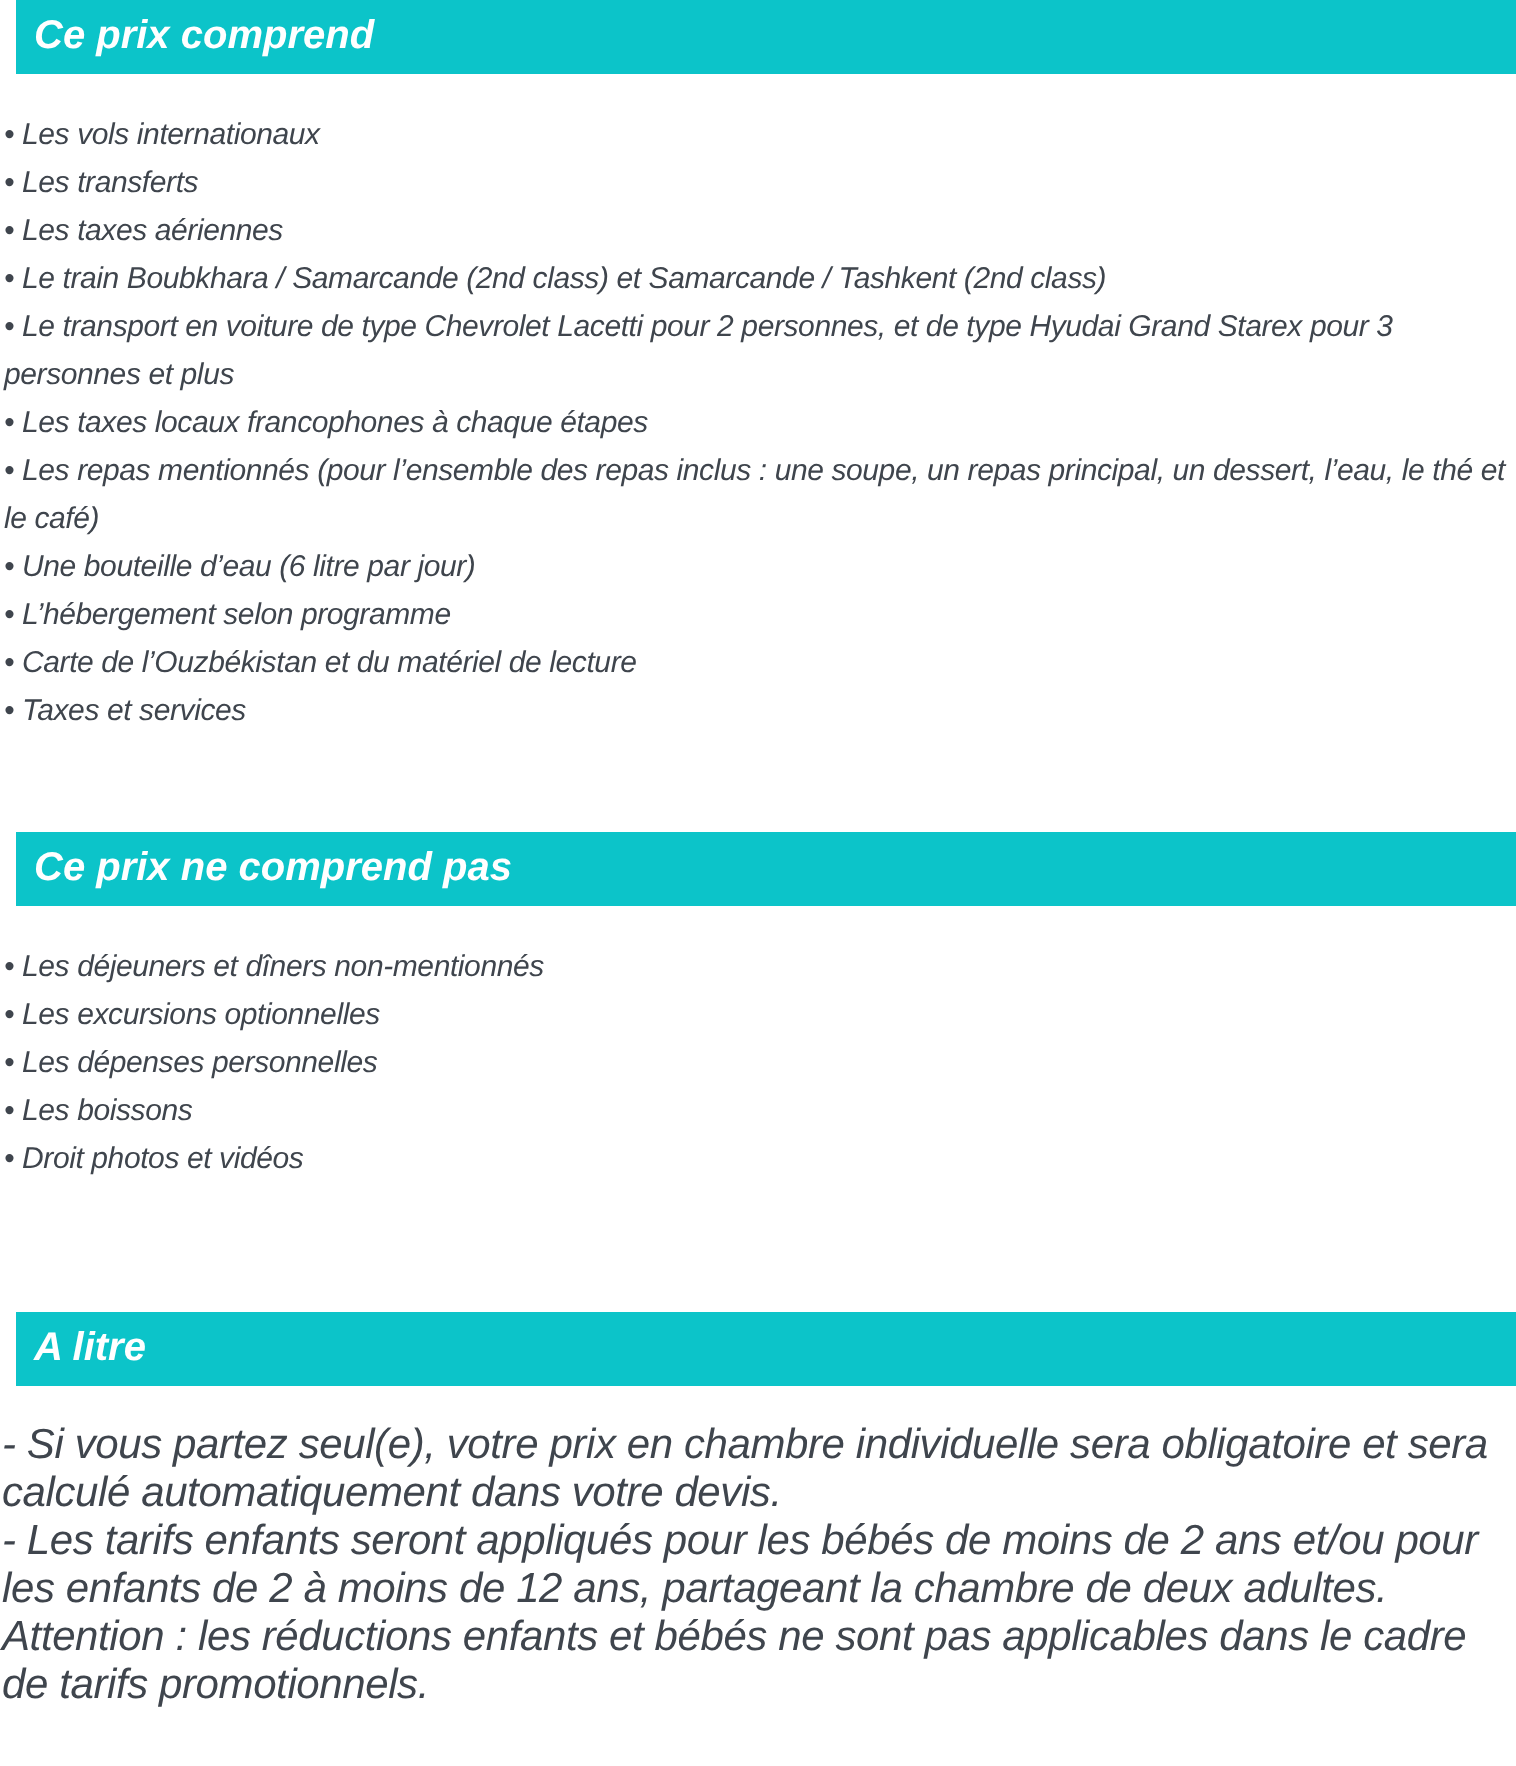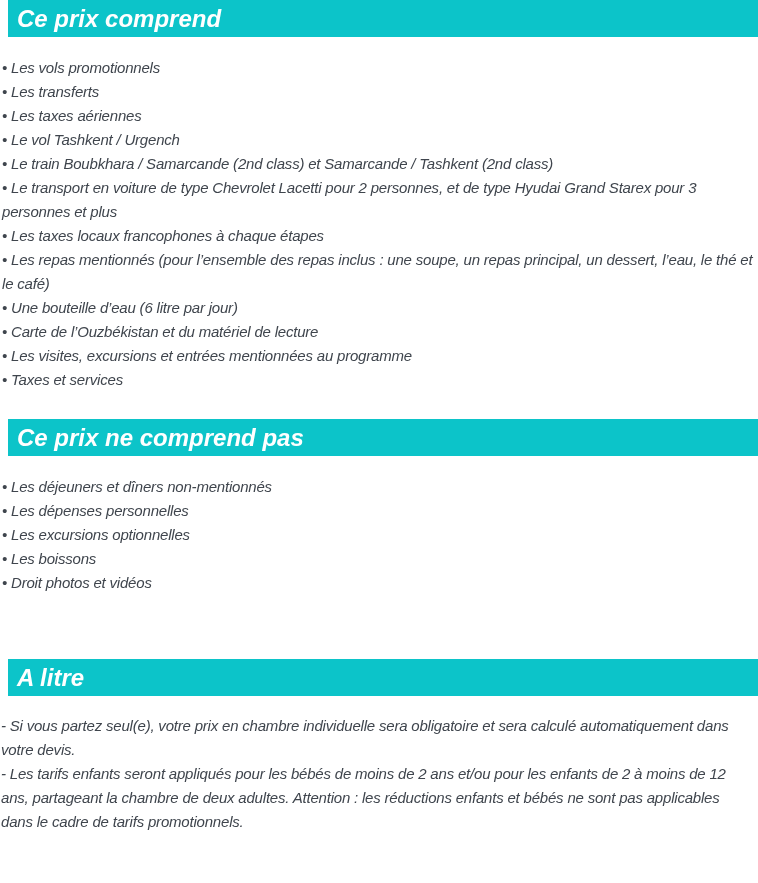--- a/index.html
+++ b/index.html
@@ -11,81 +11,80 @@
     background: #ffffff;
     font-family: "Liberation Sans", "DejaVu Sans", sans-serif;
     font-style: italic;
     color: var(--text, #3f454d);
     -webkit-font-smoothing: antialiased;
   }
   .section-bar {
     margin-left: 8px;
     background: var(--accent, #0cc4c9);
     color: var(--header-text, #ffffff);
-    font-size: 24px;
+    font-size: 20px;
     font-weight: 700;
     font-style: italic;
     line-height: 23px;
     padding: 7px 10px 7px 9px;
   }
   h2 { margin: 0; }
   .sec-includes { margin-top: 0; }
-  .sec-excludes { margin-top: 27px; }
+  .sec-excludes { margin-top: 48px; }
   .sec-notes    { margin-top: 64px; }
   .item-list {
     list-style: none;
     margin: 19px 0 0 0;
     padding: 0 4px 0 2px;
   }
   .item-list li {
     font-size: 15px;
     line-height: 24px;
     letter-spacing: -0.2px;
   }
   .notes-body { margin-top: 18px; padding: 0 4px 0 1px; }
   .notes-body p {
     margin: 0;
-    font-size: 15px;
+    font-size: 21px;
     line-height: 24px;
     letter-spacing: -0.2px;
   }
 </style>
 </head>
 <body>
 
 <main>
 
   <section class="sec-includes">
     <h2 class="section-bar">
       <span>Ce prix comprend</span>
     </h2>
     <ul class="item-list">
-      <li>• Les vols promotionnels</li>
+      <li>• Les vols internationaux</li>
       <li>• Les transferts</li>
       <li>• Les taxes aériennes</li>
-      <li>• Le vol Tashkent / Urgench</li>
       <li>• Le train Boubkhara / Samarcande (2nd class) et Samarcande / Tashkent (2nd class)</li>
       <li>• Le transport en voiture de type Chevrolet Lacetti pour 2 personnes, et de type Hyudai Grand Starex pour 3 personnes et plus</li>
       <li>• Les taxes locaux francophones à chaque étapes</li>
       <li>• Les repas mentionnés (pour l’ensemble des repas inclus : une soupe, un repas principal, un dessert, l’eau, le thé et le café)</li>
       <li>• Une bouteille d’eau (6 litre par jour)</li>
+      <li>• L’hébergement selon programme</li>
       <li>• Carte de l’Ouzbékistan et du matériel de lecture</li>
-      <li>• Les visites, excursions et entrées mentionnées au programme</li>
       <li>• Taxes et services</li>
     </ul>
   </section>
 
   <section class="sec-excludes">
     <h2 class="section-bar">
       <span>Ce prix ne comprend pas</span>
     </h2>
     <ul class="item-list">
       <li>• Les déjeuners et dîners non-mentionnés</li>
+      <li>• Les excursions optionnelles</li>
       <li>• Les dépenses personnelles</li>
-      <li>• Les excursions optionnelles</li>
       <li>• Les boissons</li>
       <li>• Droit photos et vidéos</li>
     </ul>
   </section>
 
   <section class="sec-notes">
     <h2 class="section-bar">
       <span>A litre</span>
     </h2>
     <div class="notes-body">

